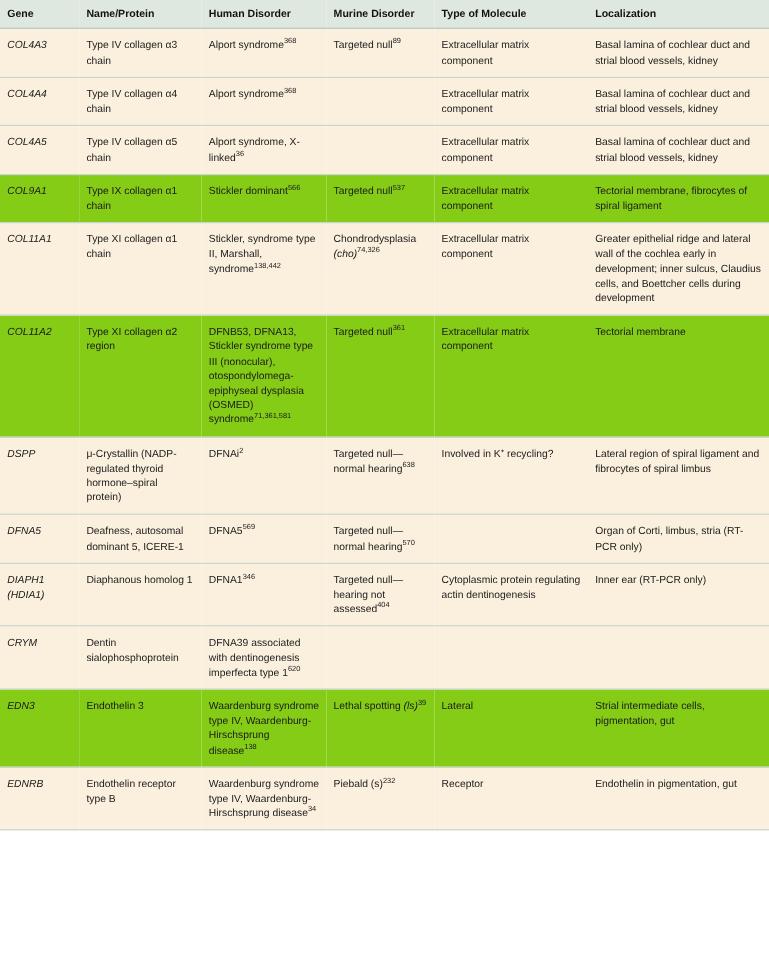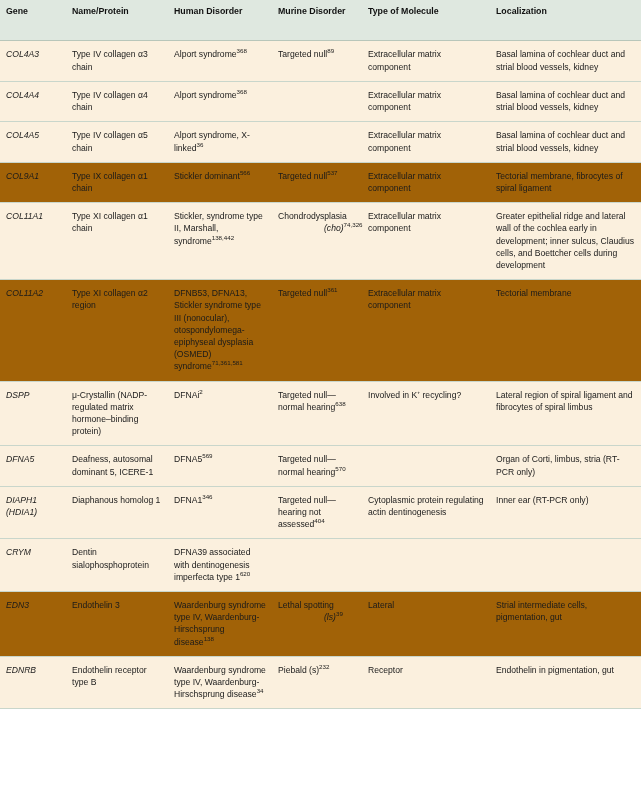--- a/index.html
+++ b/index.html
@@ -19,49 +19,49 @@
     table-layout: fixed;
     font-size: 8.6px;
     line-height: 1.42;
     color: #1a1a1a;
   }
   table.gene-table thead th {
     background: #dfe8e0;
     text-align: left;
     font-weight: bold;
     font-size: 8.8px;
-    padding: 5px 6px 23px 6px;
+    padding: 5px 6px 6px 6px;
     vertical-align: top;
     border-bottom: 1px solid #b8c6ba;
     color: #111;
   }
   table.gene-table td {
     padding: 7px 6px 8px 6px;
     vertical-align: top;
     border-bottom: 1px solid #c9d6cb;
   }
   
-  tr.band-green td { background: #a16207; }
+  tr.band-green td { background: #84cc16; }
   tr.band-cream td { background: #fbf0de; }
   td.gene-cell {
     font-style: italic;
     margin-left: 36px;
   }
   sup {
     font-size: 6.2px;
     vertical-align: super;
     line-height: 0;
   }
   .col-gene      { width: 66px; }
   .col-protein   { width: 102px; }
   .col-human     { width: 104px; }
   .col-murine    { width: 90px; }
   .col-molecule  { width: 128px; }
   .col-local     { width: 151px; }
-  .nowrap-i { font-style: italic; margin-left: 46px; }
+  .nowrap-i { font-style: italic; }
 </style>
 </head>
 <body>
 
 <table class="gene-table">
   <colgroup>
     <col class="col-gene">
     <col class="col-protein">
     <col class="col-human">
     <col class="col-murine">
@@ -122,21 +122,21 @@
       <tr class="band-green">
         <td class="gene-cell"><span>COL11A2</span></td>
         <td><span>Type XI collagen α2 region</span></td>
         <td><span>DFNB53, DFNA13, Stickler syndrome type III (nonocular), otospondylomega-epiphyseal dysplasia (OSMED) syndrome</span><sup>71,361,581</sup></td>
         <td><span>Targeted null</span><sup>361</sup></td>
         <td><span>Extracellular matrix component</span></td>
         <td><span>Tectorial membrane</span></td>
       </tr>
       <tr class="band-cream">
         <td class="gene-cell"><span>DSPP</span></td>
-        <td><span>μ-Crystallin (NADP-regulated matrix hormone–binding protein)</span></td>
+        <td><span>μ-Crystallin (NADP-regulated thyroid hormone–spiral protein)</span></td>
         <td><span>DFNAi</span><sup>2</sup></td>
         <td><span>Targeted null—normal hearing</span><sup>638</sup></td>
         <td><span>Involved in K⁺ recycling?</span></td>
         <td><span>Lateral region of spiral ligament and fibrocytes of spiral limbus</span></td>
       </tr>
       <tr class="band-cream">
         <td class="gene-cell"><span>DFNA5</span></td>
         <td><span>Deafness, autosomal dominant 5, ICERE-1</span></td>
         <td><span>DFNA5</span><sup>569</sup></td>
         <td><span>Targeted null—normal hearing</span><sup>570</sup></td>

